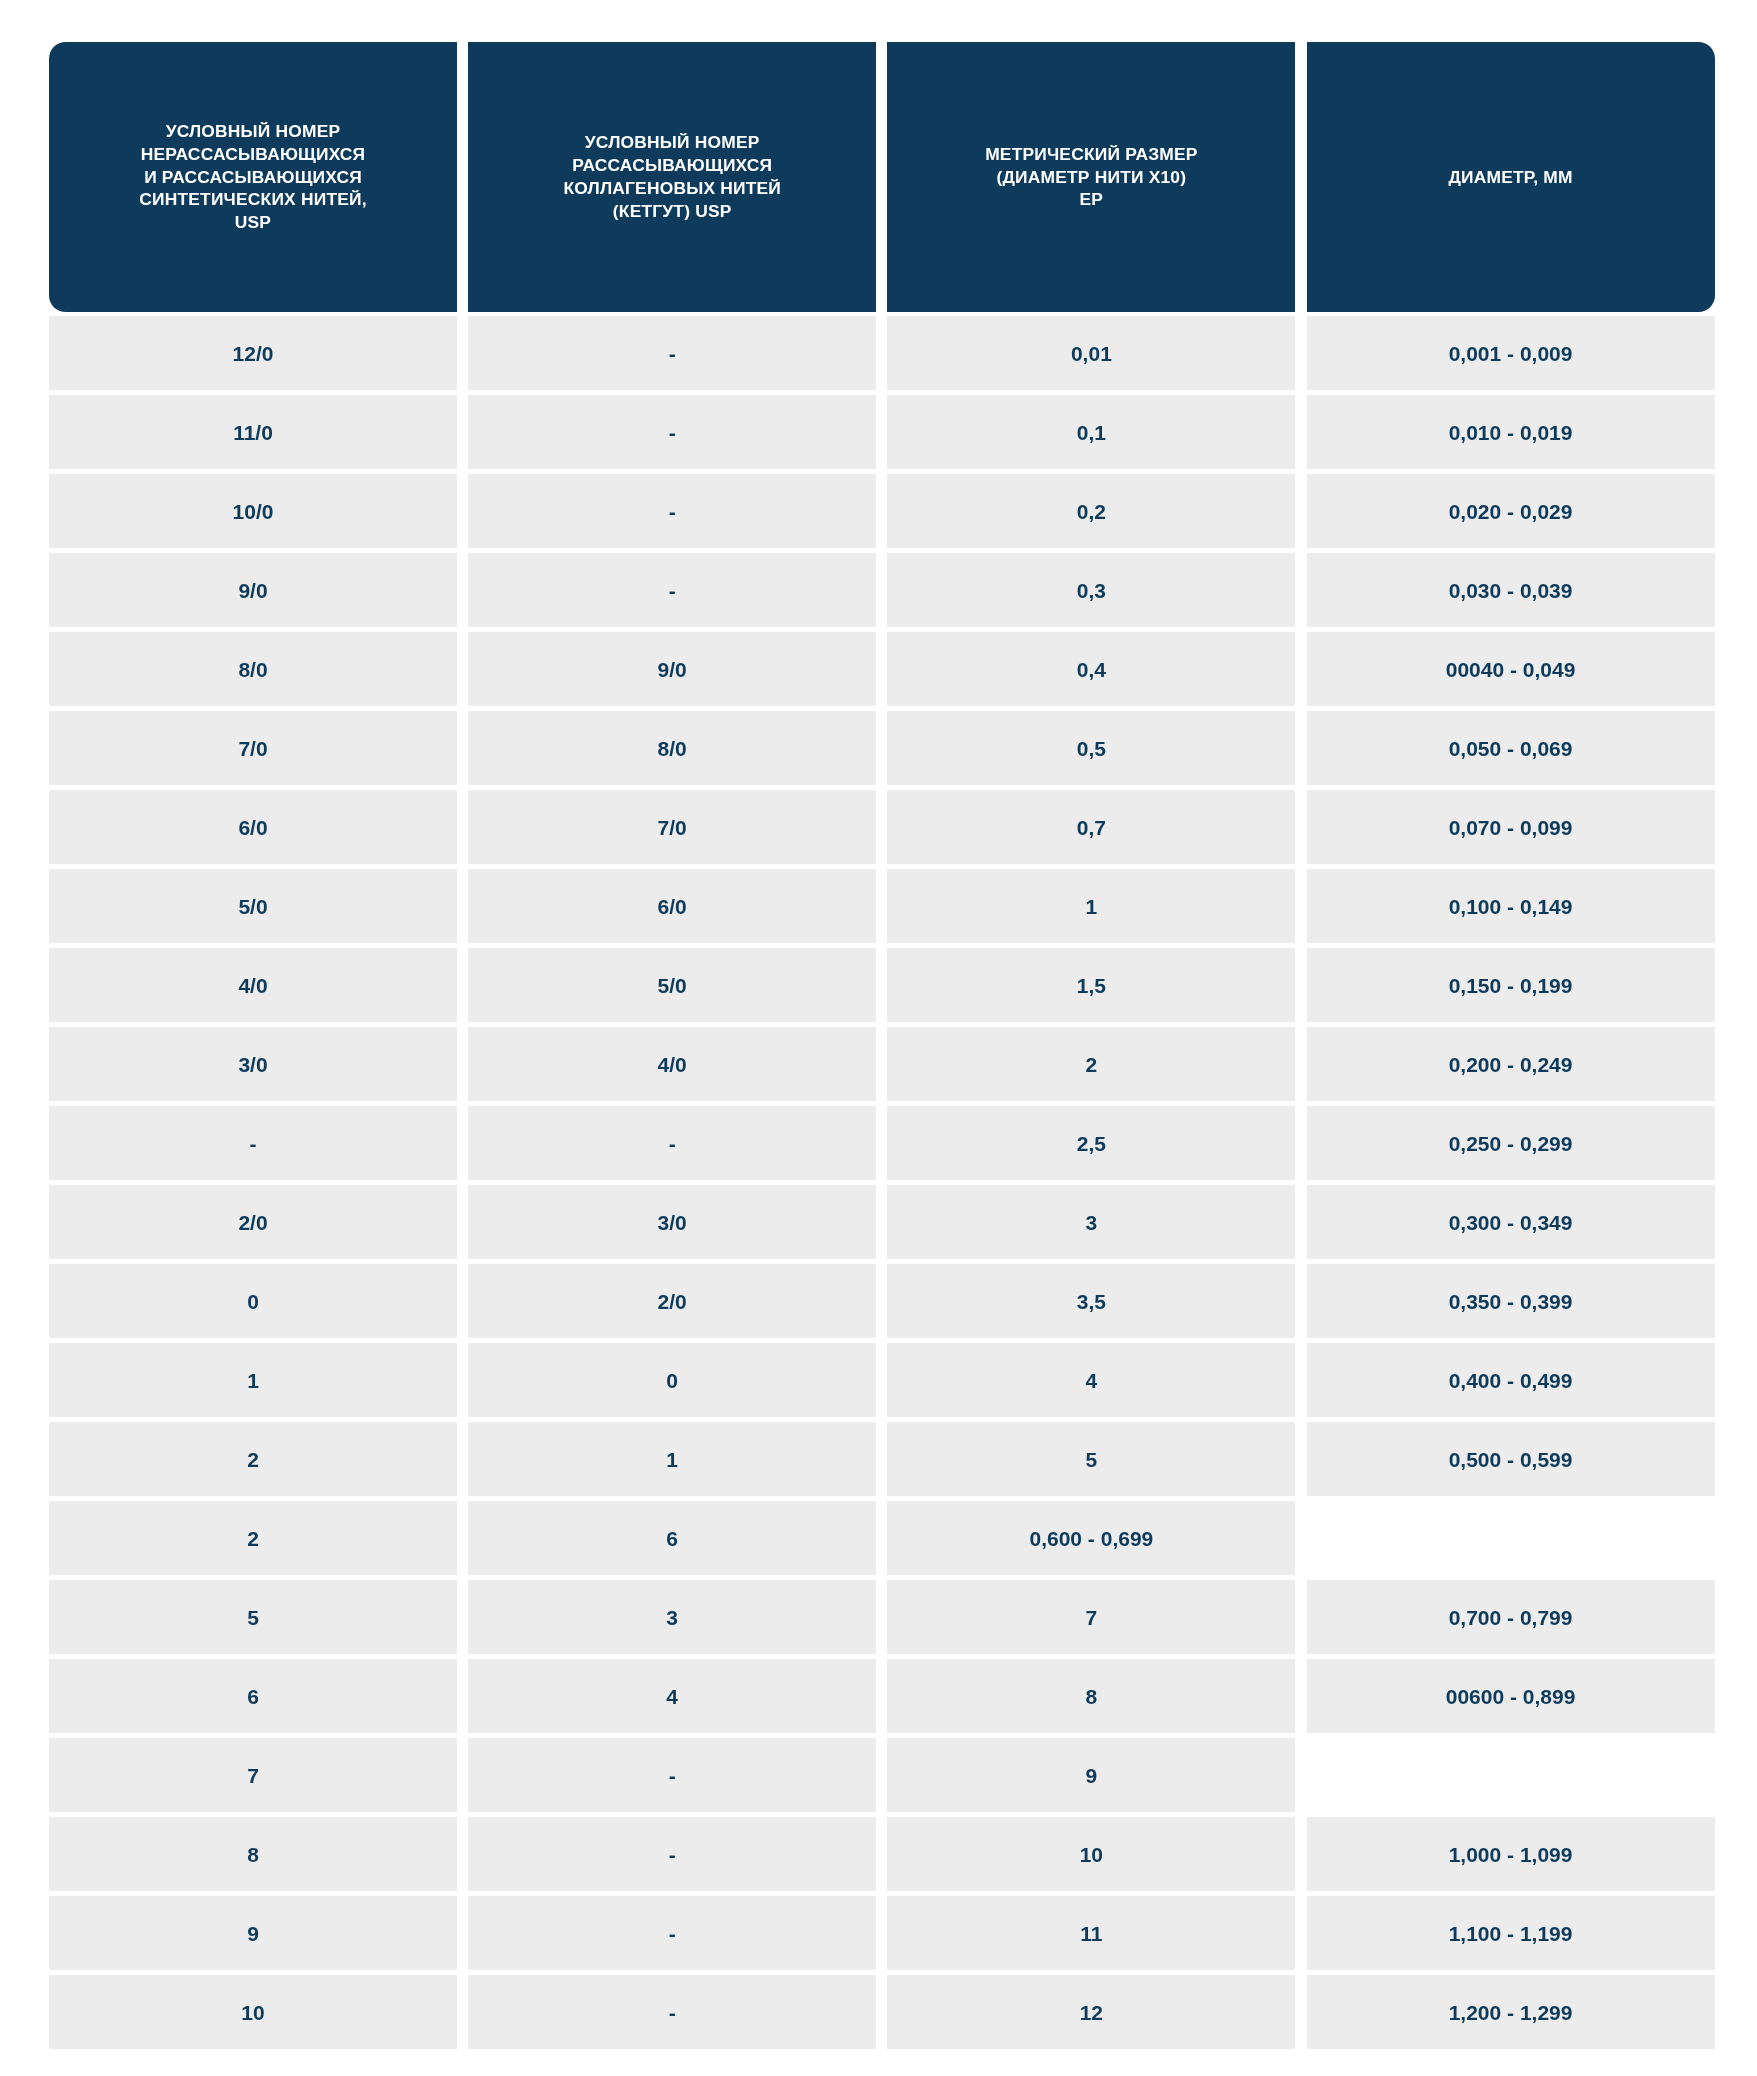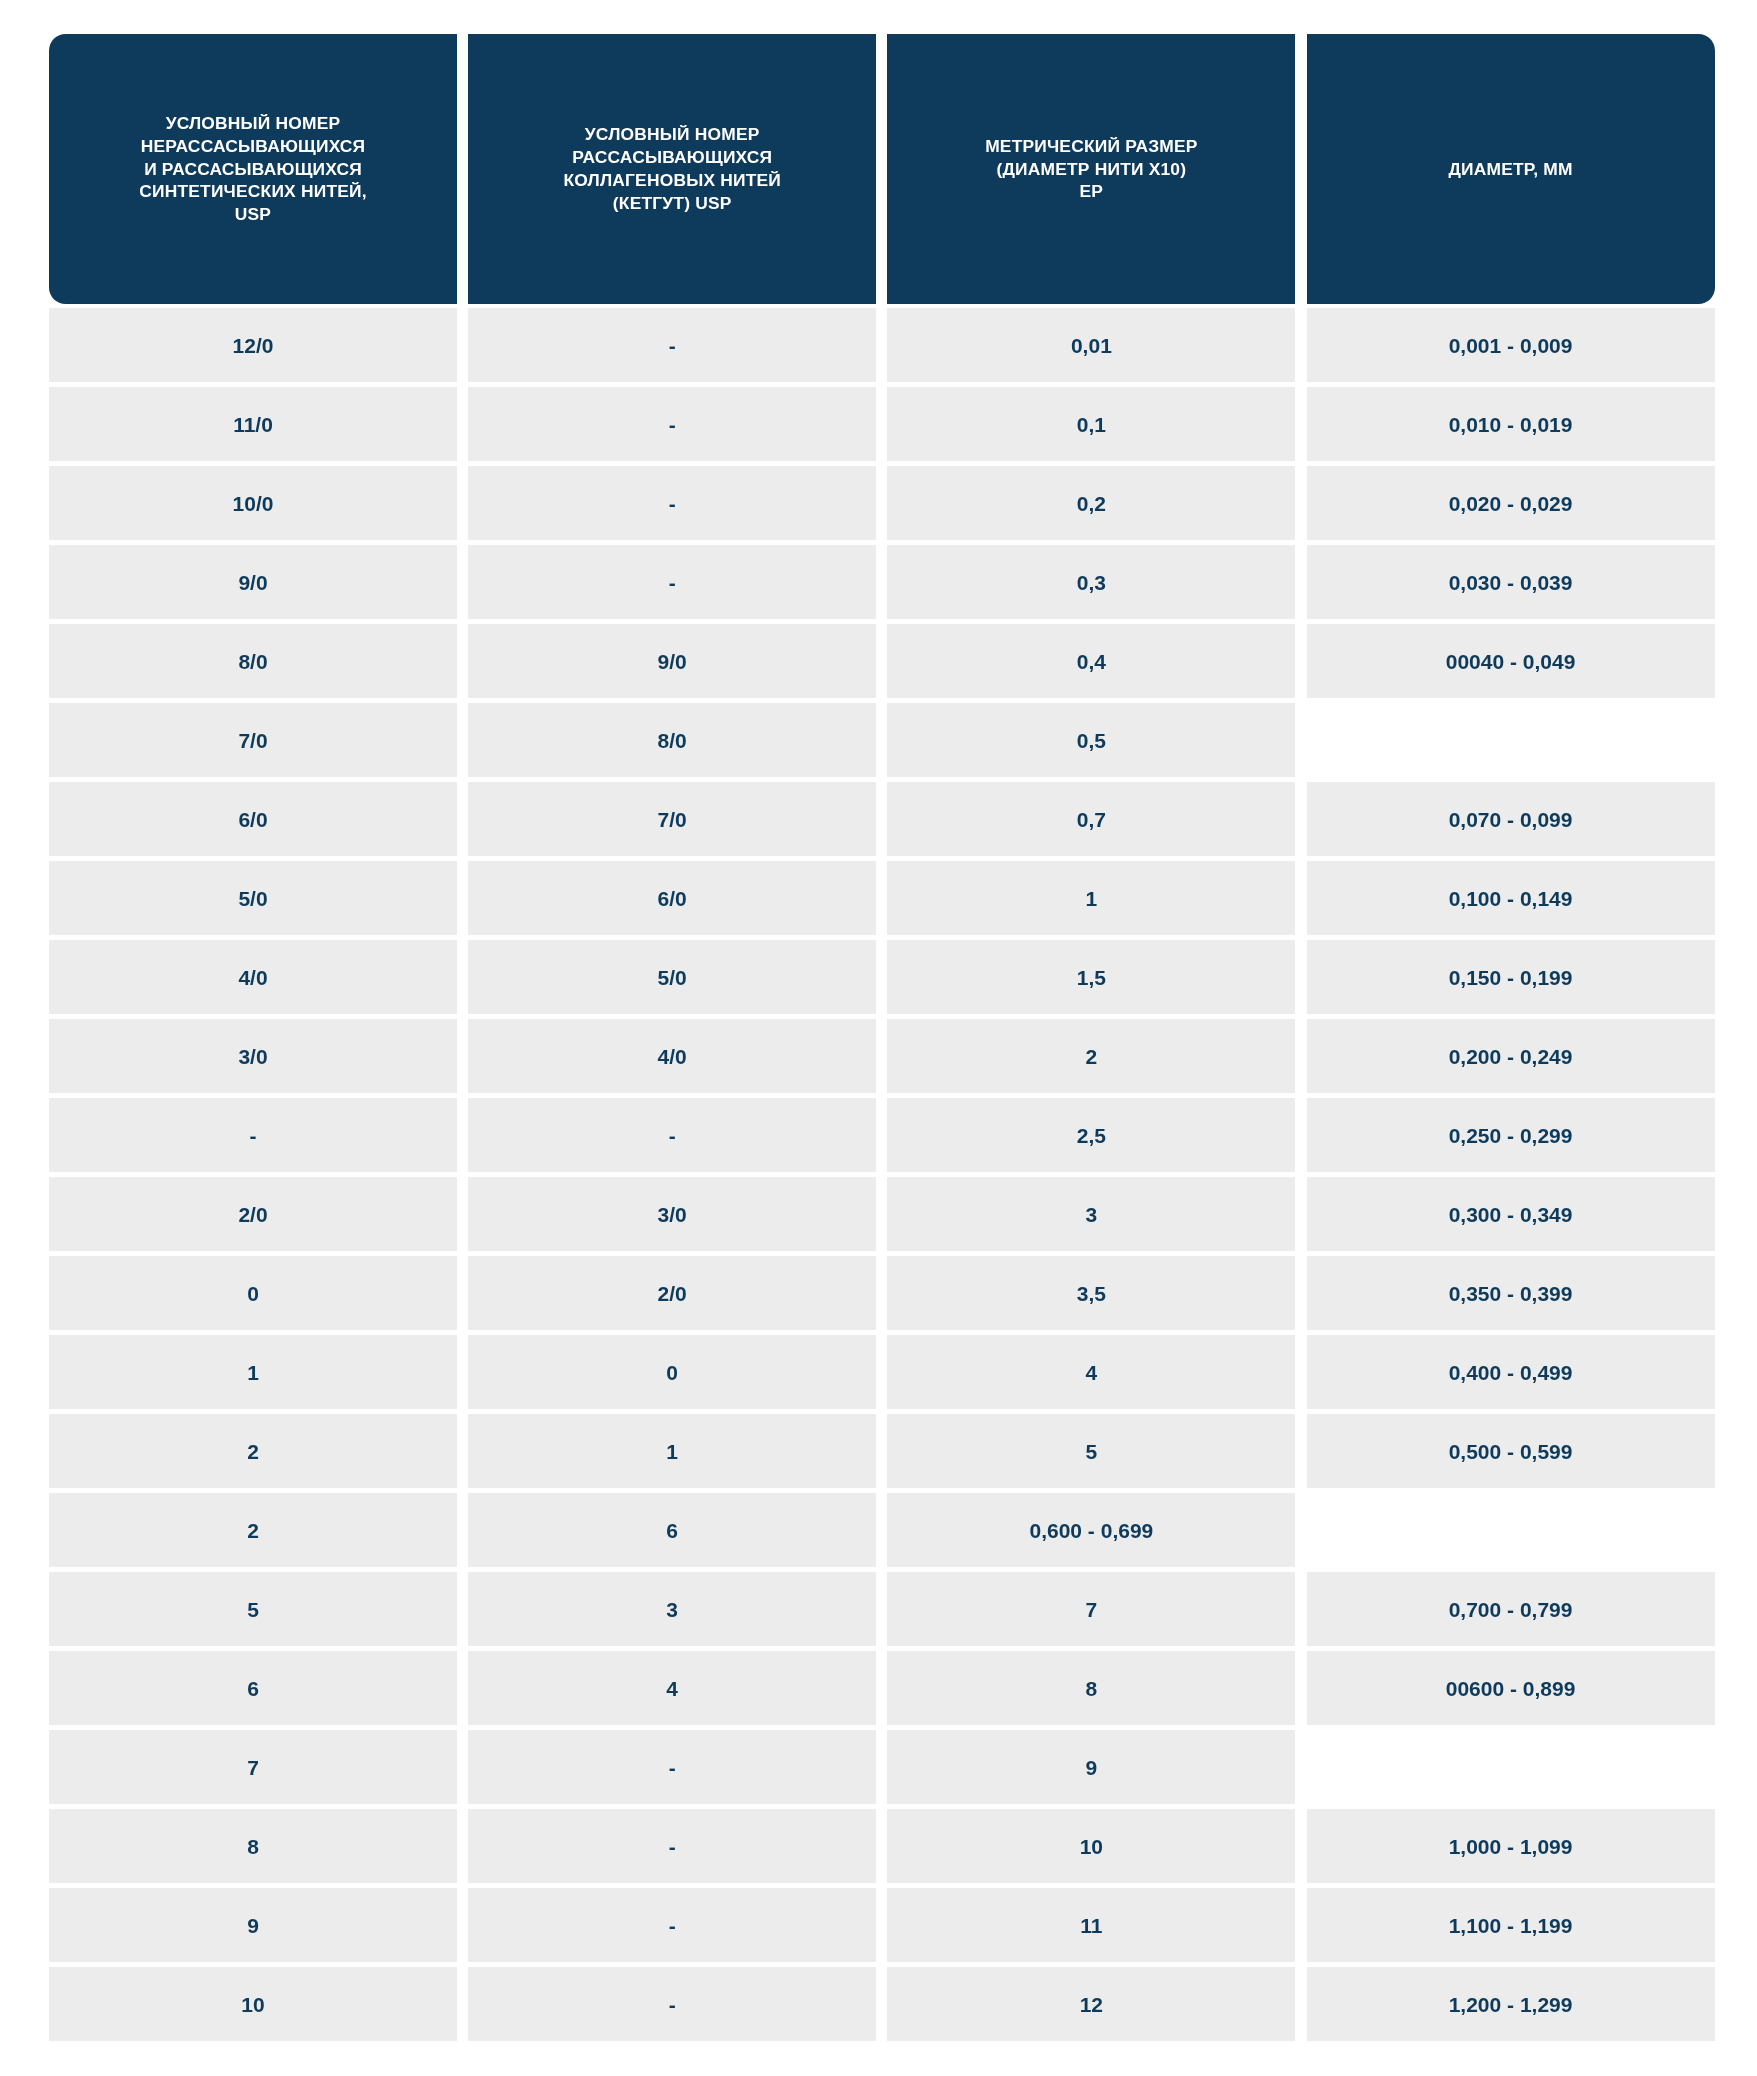--- a/index.html
+++ b/index.html
@@ -10,21 +10,21 @@
   body {
     width: 1757px;
     height: 2089px;
     font-family: "Liberation Sans", sans-serif;
     -webkit-font-smoothing: antialiased;
   }
 
   .table-wrap {
     position: absolute;
     left: 49px;
-    top: 34px;
+    top: 42px;
     width: 1664px;
   }
 
   
   .thead {
     display: grid;
     grid-template-columns: 408px 408px 408px 408px;
     column-gap: 11.2px;
   }
 
@@ -188,20 +188,23 @@
       <div class="tr">
         <div class="td">
           <span class="cell-text">7/0</span>
         </div>
         <div class="td">
           <span class="cell-text">8/0</span>
         </div>
         <div class="td">
           <span class="cell-text">0,5</span>
         </div>
+        <div class="td">
+          <span class="cell-text">0,050 - 0,069</span>
+        </div>
       </div>
       <div class="tr">
         <div class="td">
           <span class="cell-text">6/0</span>
         </div>
         <div class="td">
           <span class="cell-text">7/0</span>
         </div>
         <div class="td">
           <span class="cell-text">0,7</span>

